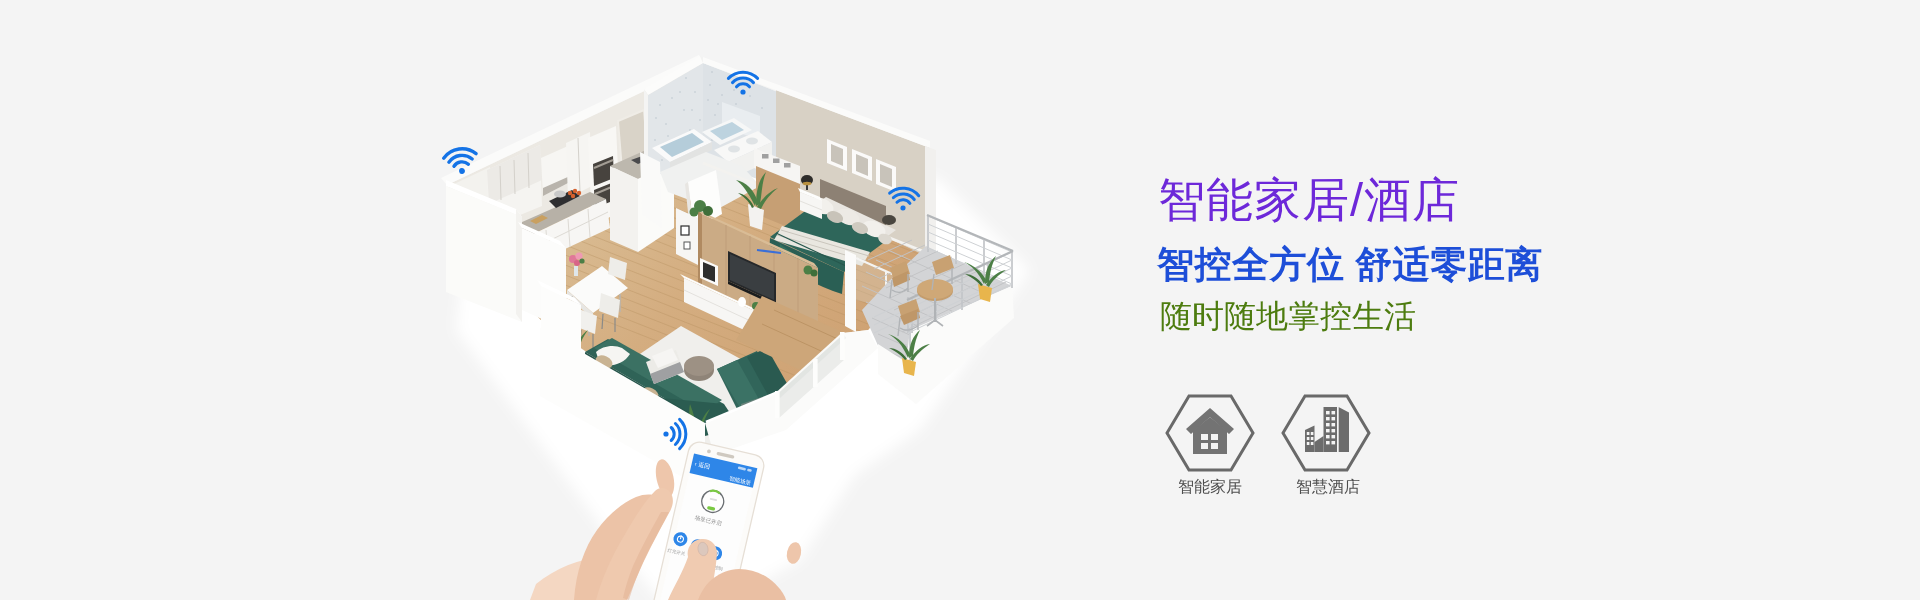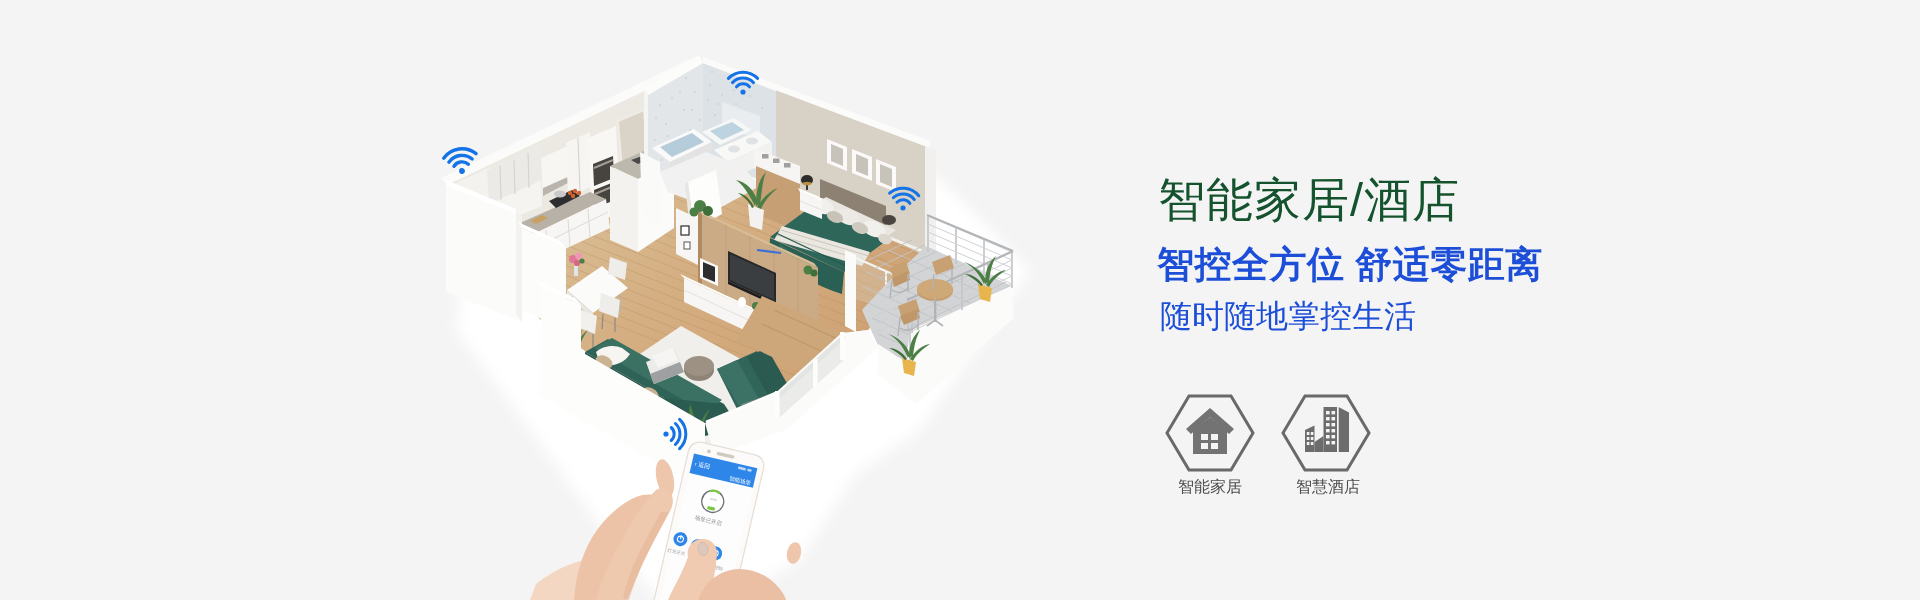--- a/index.html
+++ b/index.html
@@ -664,25 +664,25 @@
     <path d="M 688 557 C 686 548 692 540 701 539 C 710 538 717 544 717 553 C 716 570 712 585 711 600 L 668 600 C 674 586 683 572 688 557 Z" fill="#f0cbb1"></path>
 
     <ellipse cx="703" cy="549" rx="5" ry="6.8" fill="#dcc8bd" stroke="#cdb3a6" stroke-width="0.6" transform="rotate(-10 703 549)"></ellipse>
 
     <path d="M 698 600 C 705 581 720 570 739 569 C 759 569 776 580 785 597 L 786 600 Z" fill="#eabfa3"></path>
 
     <ellipse cx="794" cy="553" rx="7" ry="11" fill="#eec6ab" transform="rotate(12 794 553)"></ellipse>
   </g>
 </svg>
 
-<div class="abs" style="left:1158px;top:169px;font-size:47px;color:#14532d;letter-spacing:1px;font-weight:300;">智能家居/酒店</div>
+<div class="abs" style="left:1158px;top:169px;font-size:47px;color:#6d28d9;letter-spacing:1px;font-weight:300;">智能家居/酒店</div>
 
 <div class="abs" style="left:1157px;top:240px;font-size:37px;color:#1d4ed8;font-weight:bold;letter-spacing:0.5px;">智控全方位 舒适零距离</div>
 
-<div class="abs" style="left:1160px;top:295px;font-size:32px;color:#1d4ed8;">随时随地掌控生活</div>
+<div class="abs" style="left:1160px;top:295px;font-size:32px;color:#4d7c0f;">随时随地掌控生活</div>
 
 <svg class="abs" style="left:1130px;top:380px" width="340" height="140" viewBox="0 0 340 140">
 
   <g>
     <polygon points="37,53 59,16 101,16 123,53 101,90 59,90" fill="none" stroke="#696969" stroke-width="3"></polygon>
 
     <g fill="#737373">
       <path d="M 80 28 L 104 49 L 99 54 L 80 37 L 61 54 L 56 49 Z"></path>
       <path d="M 63 51 L 80 37 L 97 51 L 97 74 L 63 74 Z"></path>
       <g fill="#f4f4f4">

